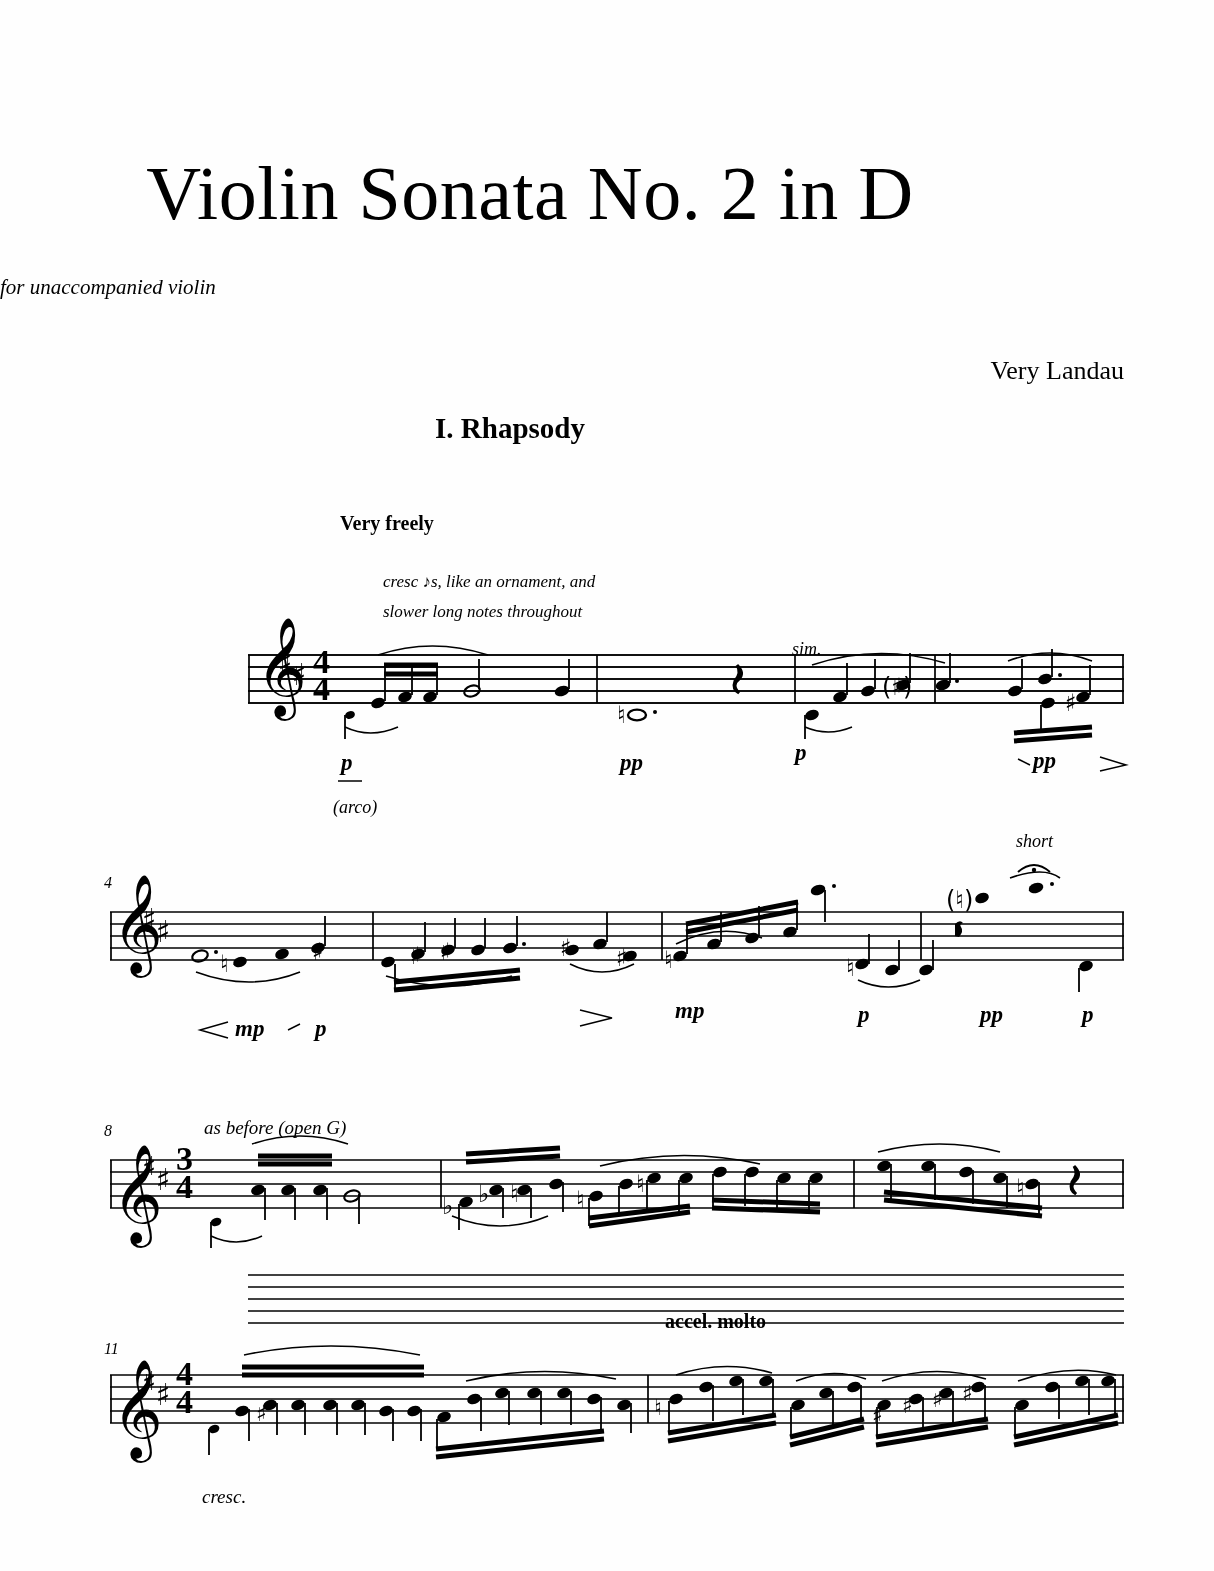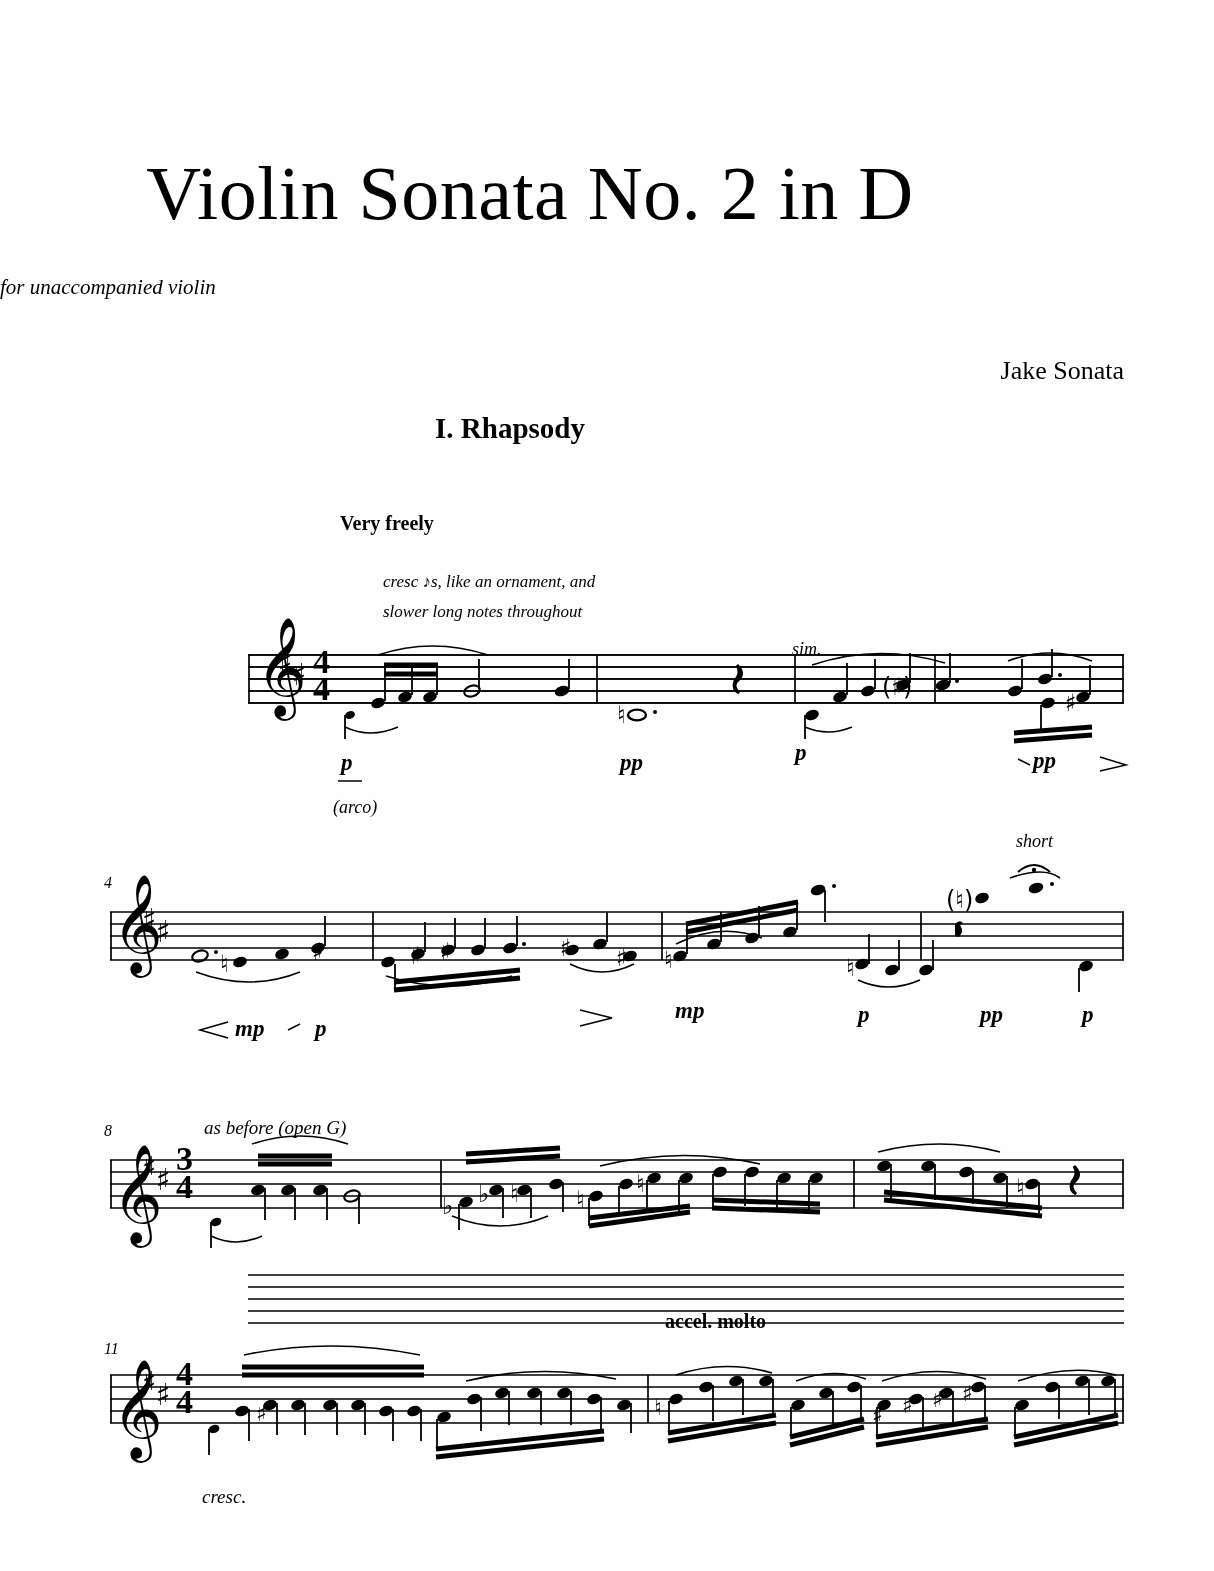--- a/index.html
+++ b/index.html
@@ -90,21 +90,21 @@
     line-height: 1;
   }
 </style>
 </head>
 <body>
 
 <div class="page">
 
   <div class="title">Violin Sonata No. 2 in D</div>
   <div class="subtitle">for unaccompanied violin</div>
-  <div class="composer">Jake Sonata</div>
+  <div class="composer">Very Landau</div>
   <div class="movement">I. Rhapsody</div>
 
   <div class="tempo-text" style="top:512px; left:340px;">Very freely</div>
   <div class="expr" style="top:571px; left:383px;">cresc ♪s, like an ornament, and</div>
   <div class="expr" style="top:601px; left:383px;">slower long notes throughout</div>
   <div class="expr" style="top:629px; left:792px; font-size:18px;margin-top:9px;">sim.</div>
   <div class="expr" style="top:796px; left:333px; font-size:18px;">(arco)</div>
 
   <div class="system">
     <svg class="music" width="1214" height="260" style="top:620px; left:0;">

